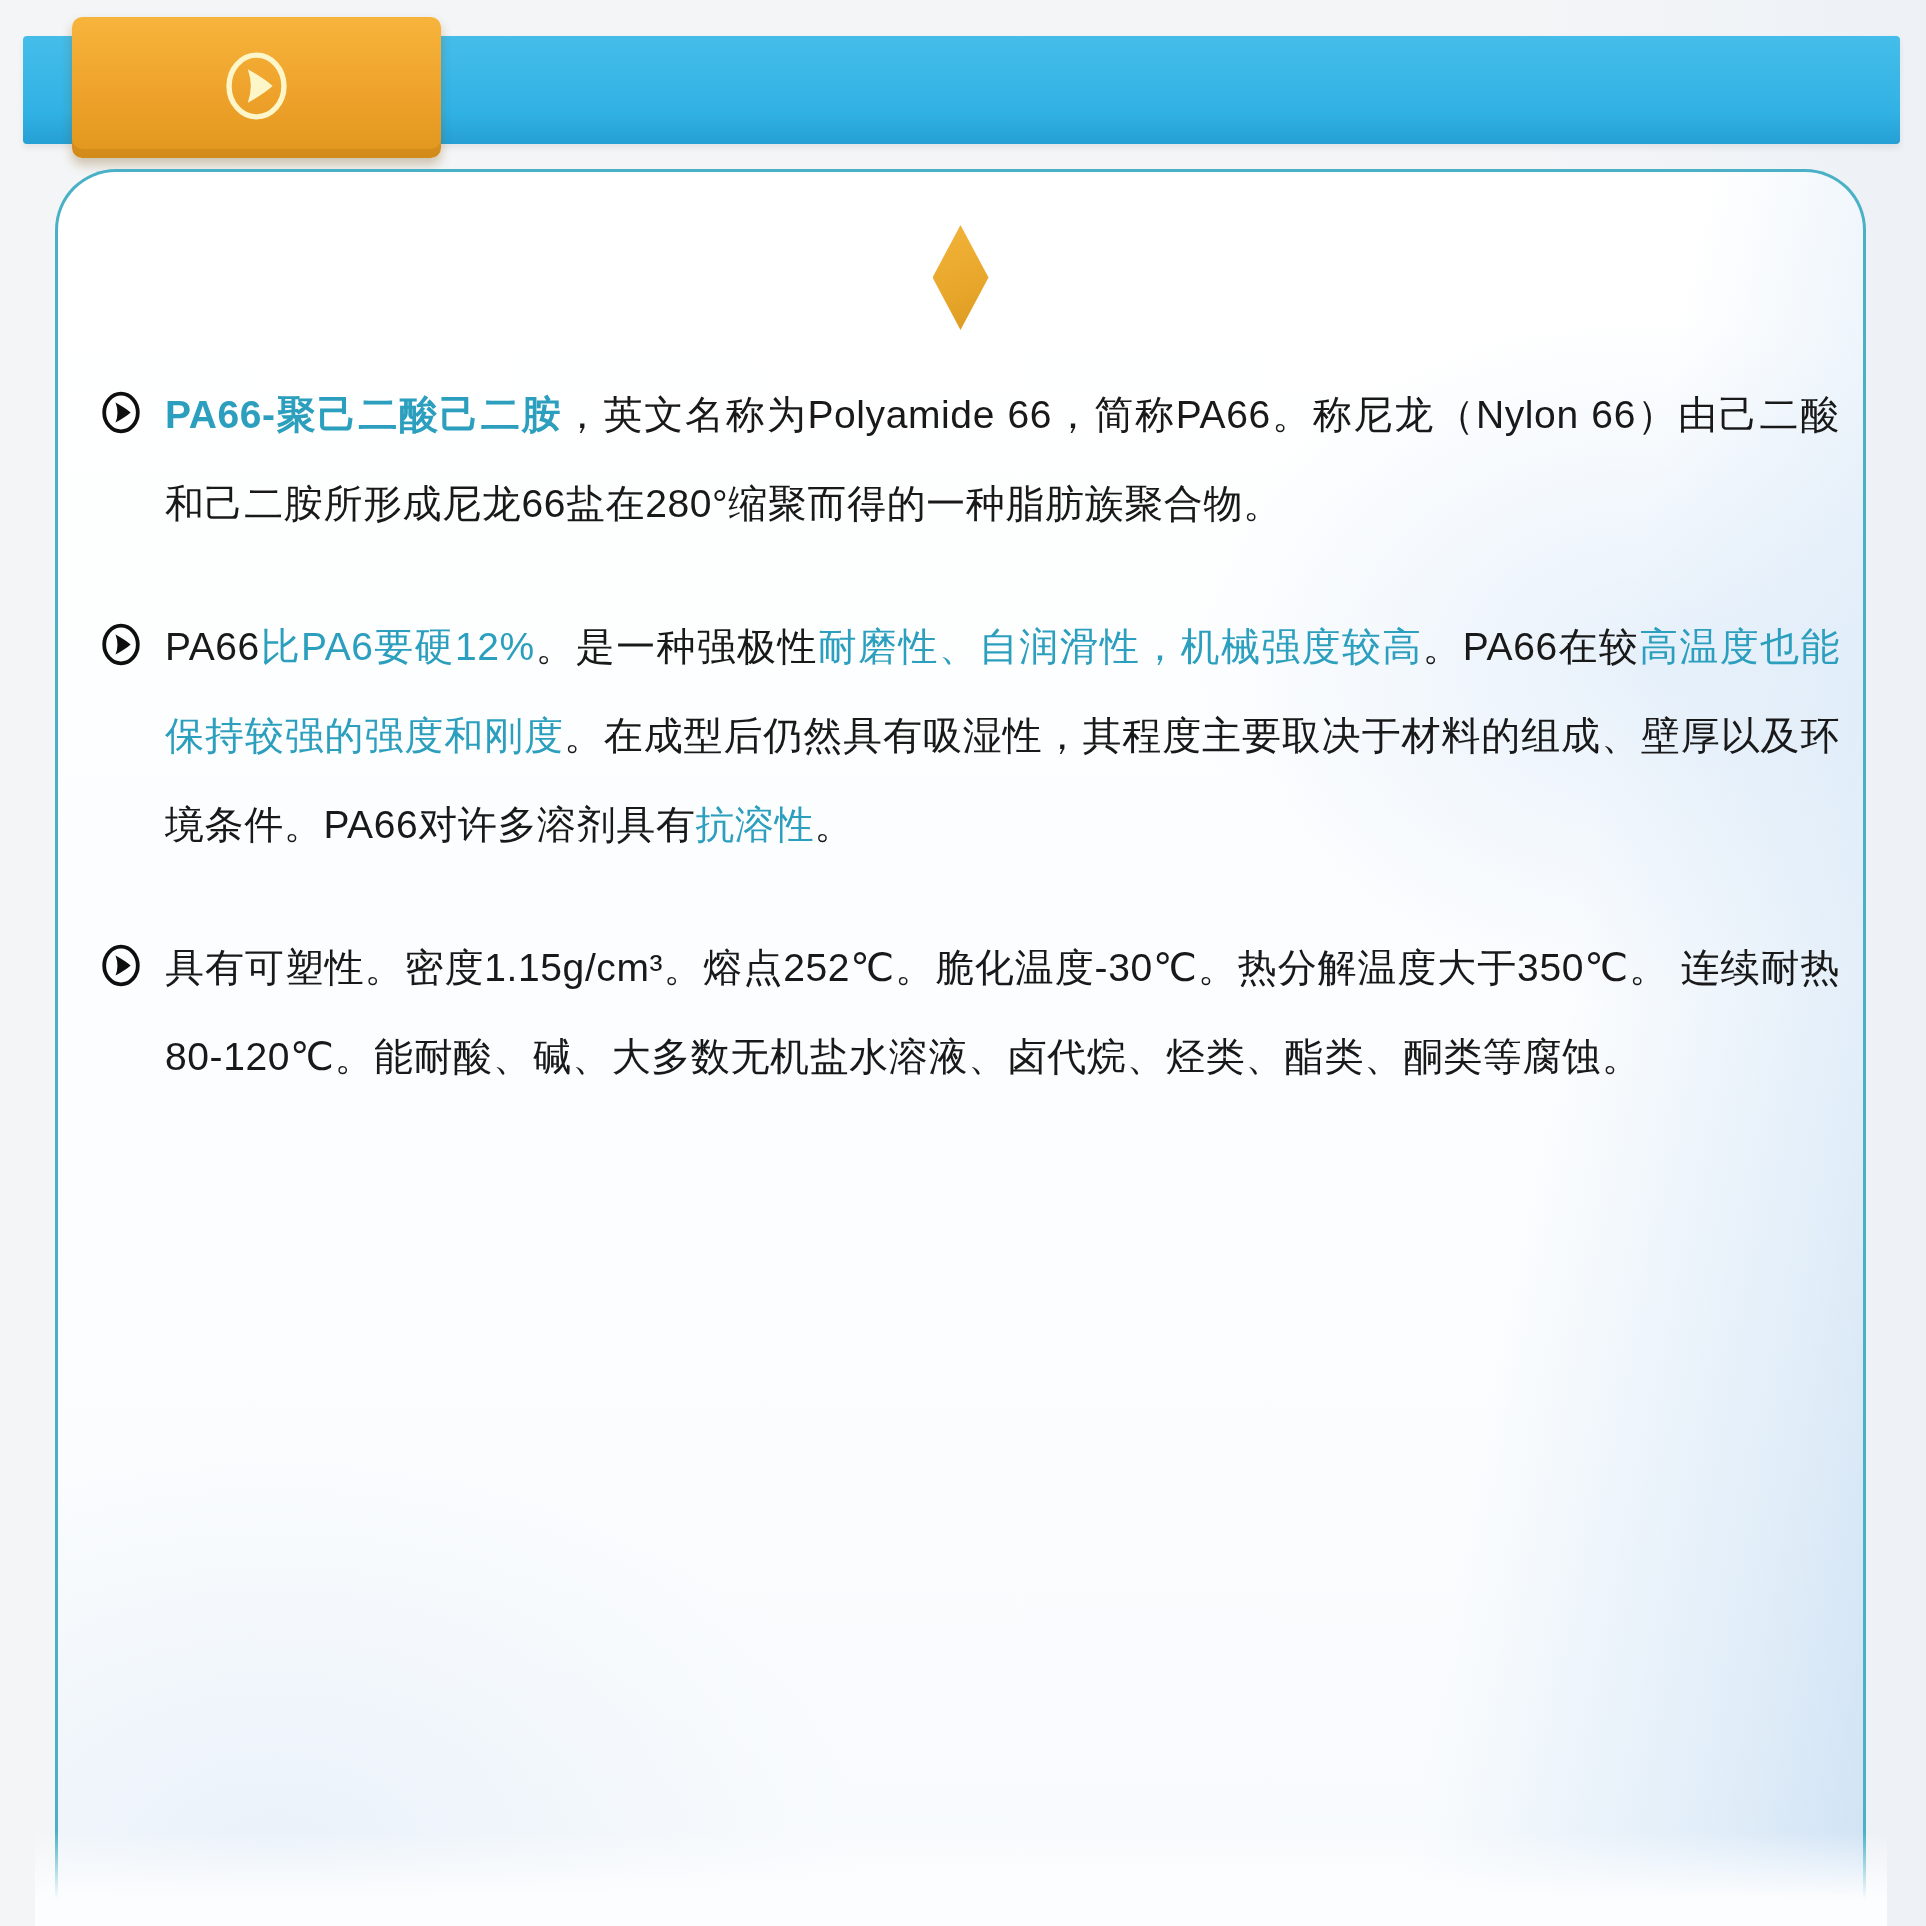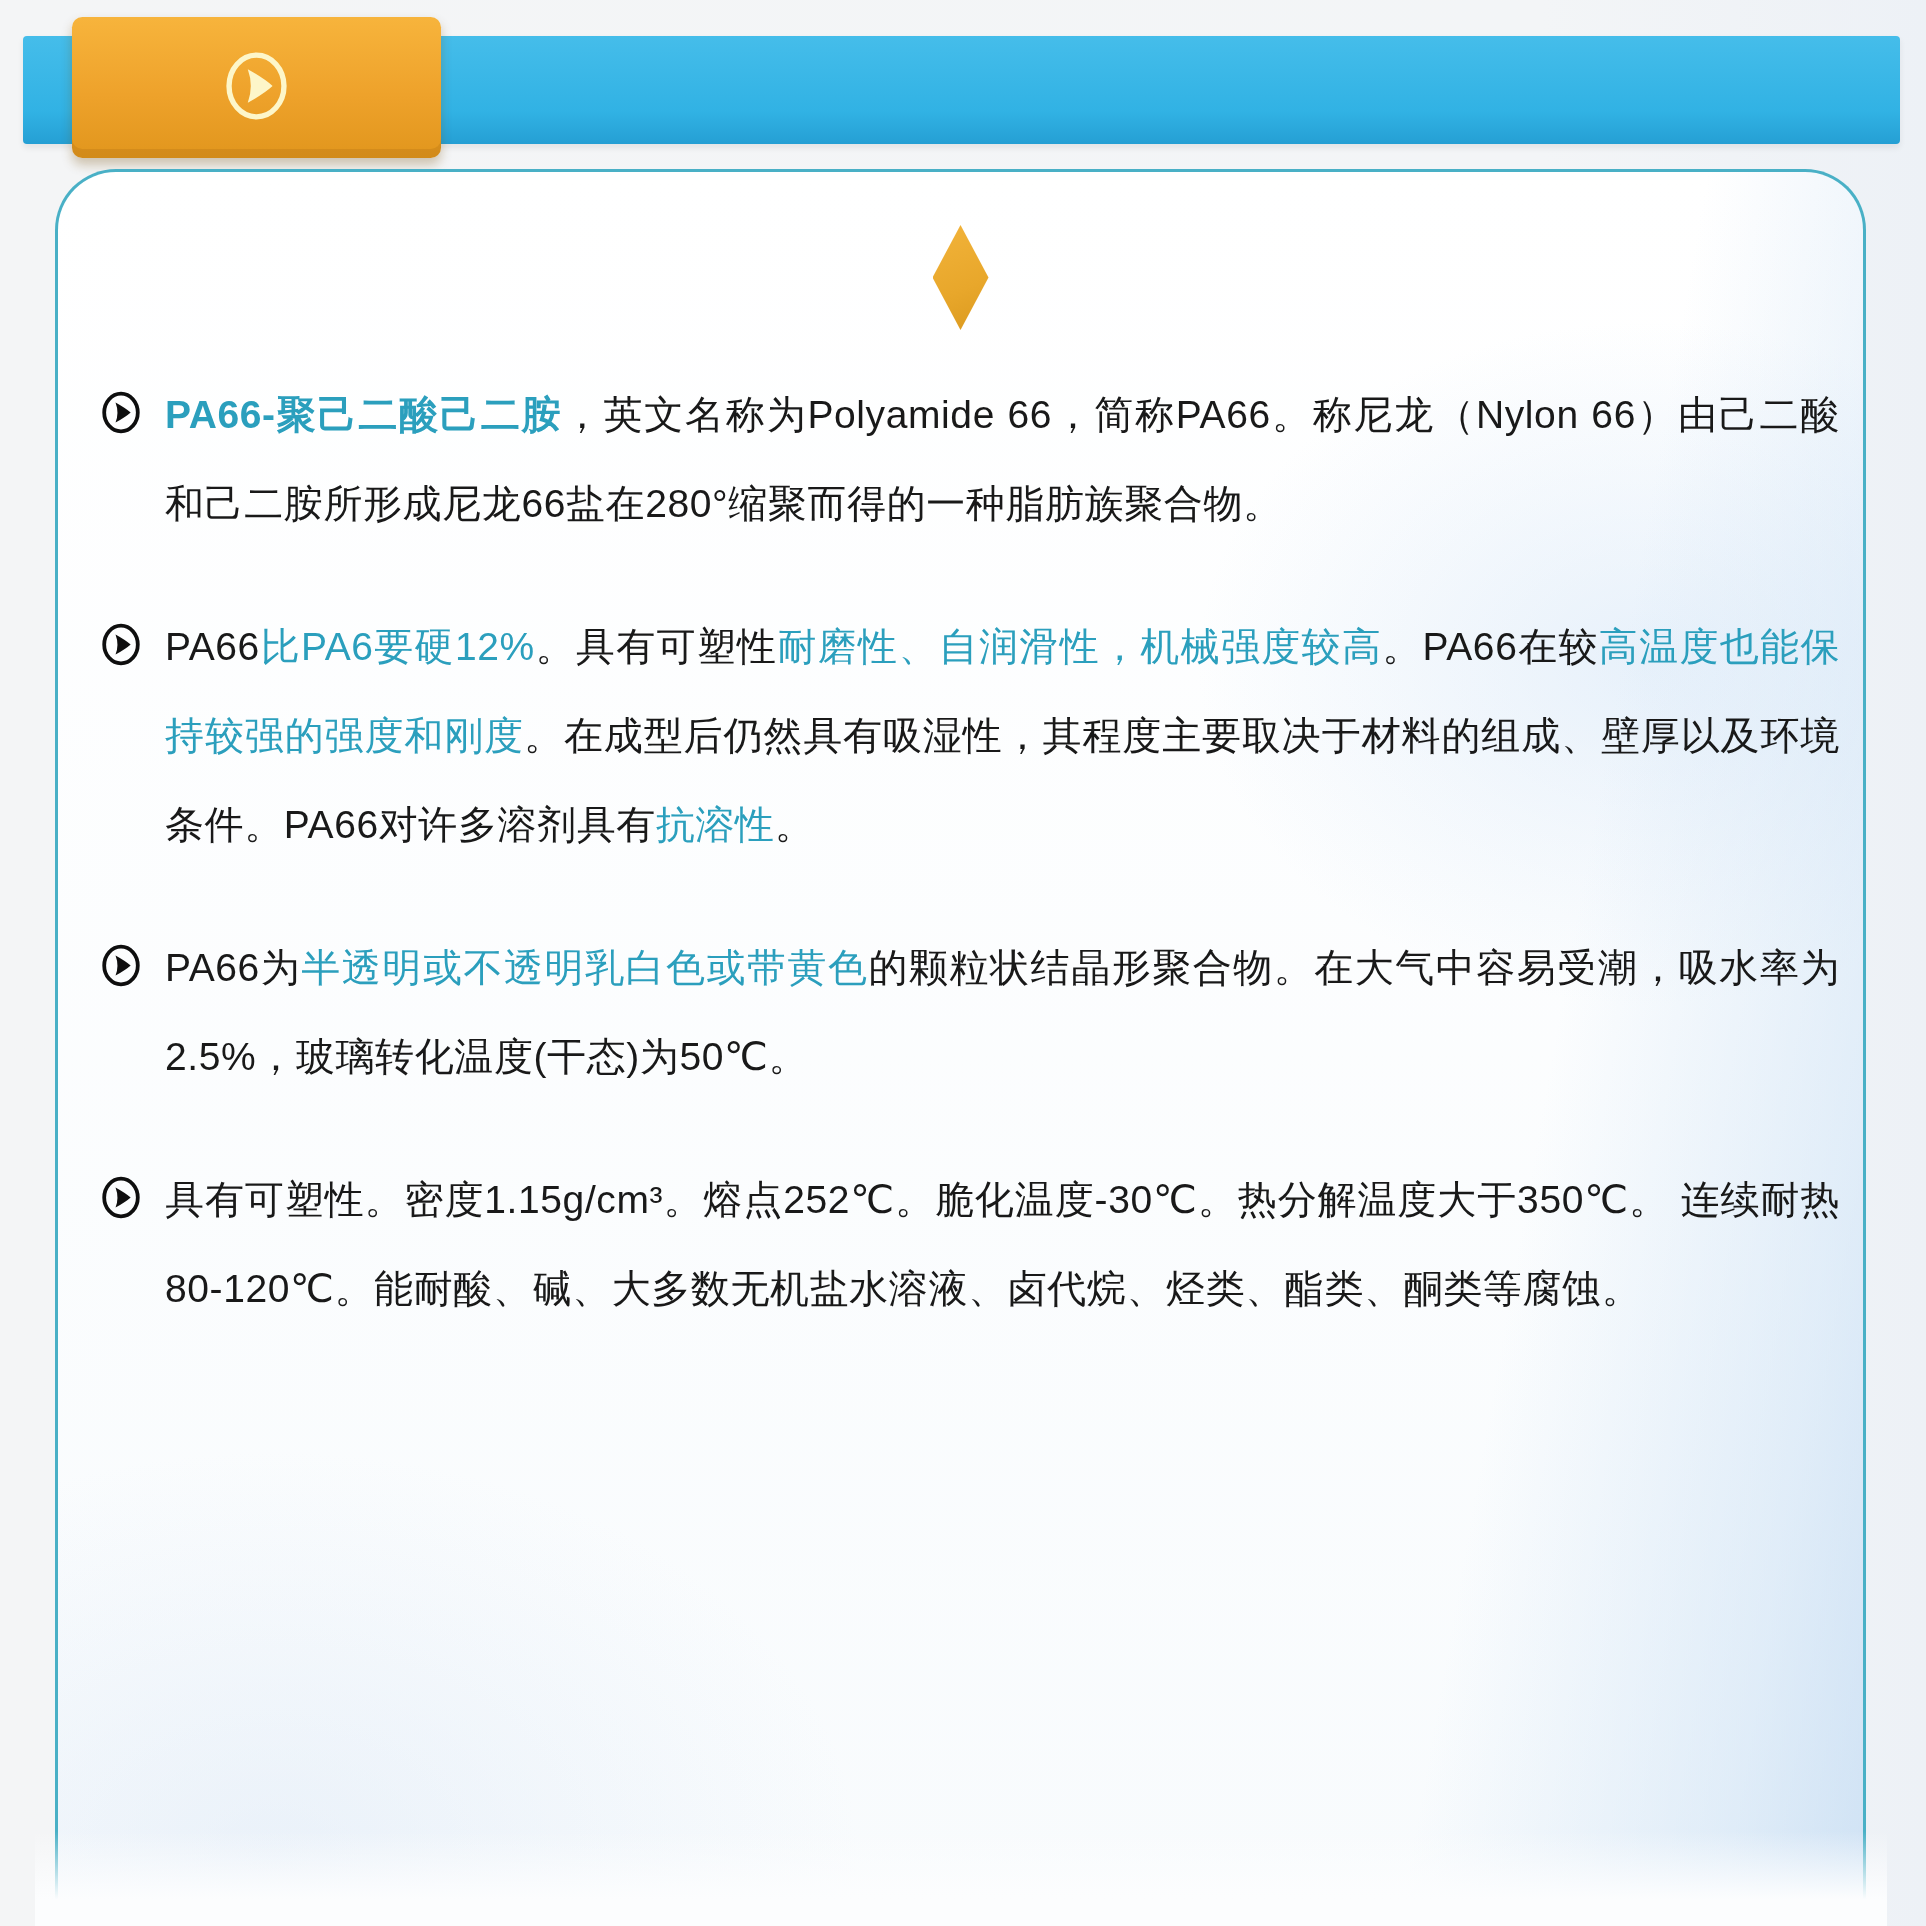--- a/index.html
+++ b/index.html
@@ -94,28 +94,21 @@
               <ellipse cx="50" cy="50" rx="40" ry="45" fill="none" stroke="currentColor" stroke-width="9"></ellipse>
               <path d="M37 26 Q62 40 73 50 Q62 60 37 74 Q46 50 37 26 Z" fill="currentColor"></path>
             </svg></span>
           <p class="b-text"><span class="accent bold">PA66-聚己二酸己二胺</span><span class="">，英文名称为Polyamide 66，简称PA66。称尼龙（Nylon 66）由己二酸和己二胺所形成尼龙66盐在280°缩聚而得的一种脂肪族聚合物。</span></p>
         </li>
         <li class="bullet">
           <span class="b-icon"><svg viewBox="0 0 100 100" aria-hidden="true">
               <ellipse cx="50" cy="50" rx="40" ry="45" fill="none" stroke="currentColor" stroke-width="9"></ellipse>
               <path d="M37 26 Q62 40 73 50 Q62 60 37 74 Q46 50 37 26 Z" fill="currentColor"></path>
             </svg></span>
-          <p class="b-text"><span class="">PA66</span><span class="accent ">比PA6要硬12%</span><span class="">。具有可塑性</span><span class="accent ">耐磨性、自润滑性，机械强度较高</span><span class="">。PA66在较</span><span class="accent ">高温度也能保持较强的强度和刚度</span><span class="">。在成型后仍然具有吸湿性，其程度主要取决于材料的组成、壁厚以及环境条件。PA66对许多溶剂具有</span><span class="accent ">抗溶性</span><span class="">。</span></p>
-        </li>
-        <li class="bullet">
-          <span class="b-icon"><svg viewBox="0 0 100 100" aria-hidden="true">
-              <ellipse cx="50" cy="50" rx="40" ry="45" fill="none" stroke="currentColor" stroke-width="9"></ellipse>
-              <path d="M37 26 Q62 40 73 50 Q62 60 37 74 Q46 50 37 26 Z" fill="currentColor"></path>
-            </svg></span>
-          <p class="b-text"><span class="">PA66为</span><span class="accent ">半透明或不透明乳白色或带黄色</span><span class="">的颗粒状结晶形聚合物。在大气中容易受潮，吸水率为2.5%，玻璃转化温度(干态)为50℃。</span></p>
+          <p class="b-text"><span class="">PA66</span><span class="accent ">比PA6要硬12%</span><span class="">。是一种强极性</span><span class="accent ">耐磨性、自润滑性，机械强度较高</span><span class="">。PA66在较</span><span class="accent ">高温度也能保持较强的强度和刚度</span><span class="">。在成型后仍然具有吸湿性，其程度主要取决于材料的组成、壁厚以及环境条件。PA66对许多溶剂具有</span><span class="accent ">抗溶性</span><span class="">。</span></p>
         </li>
         <li class="bullet">
           <span class="b-icon"><svg viewBox="0 0 100 100" aria-hidden="true">
               <ellipse cx="50" cy="50" rx="40" ry="45" fill="none" stroke="currentColor" stroke-width="9"></ellipse>
               <path d="M37 26 Q62 40 73 50 Q62 60 37 74 Q46 50 37 26 Z" fill="currentColor"></path>
             </svg></span>
           <p class="b-text"><span class="">具有可塑性。密度1.15g/cm³。熔点252℃。脆化温度-30℃。热分解温度大于350℃。 连续耐热80-120℃。能耐酸、碱、大多数无机盐水溶液、卤代烷、烃类、酯类、酮类等腐蚀。</span></p>
         </li>
       </ul>
   </div>

